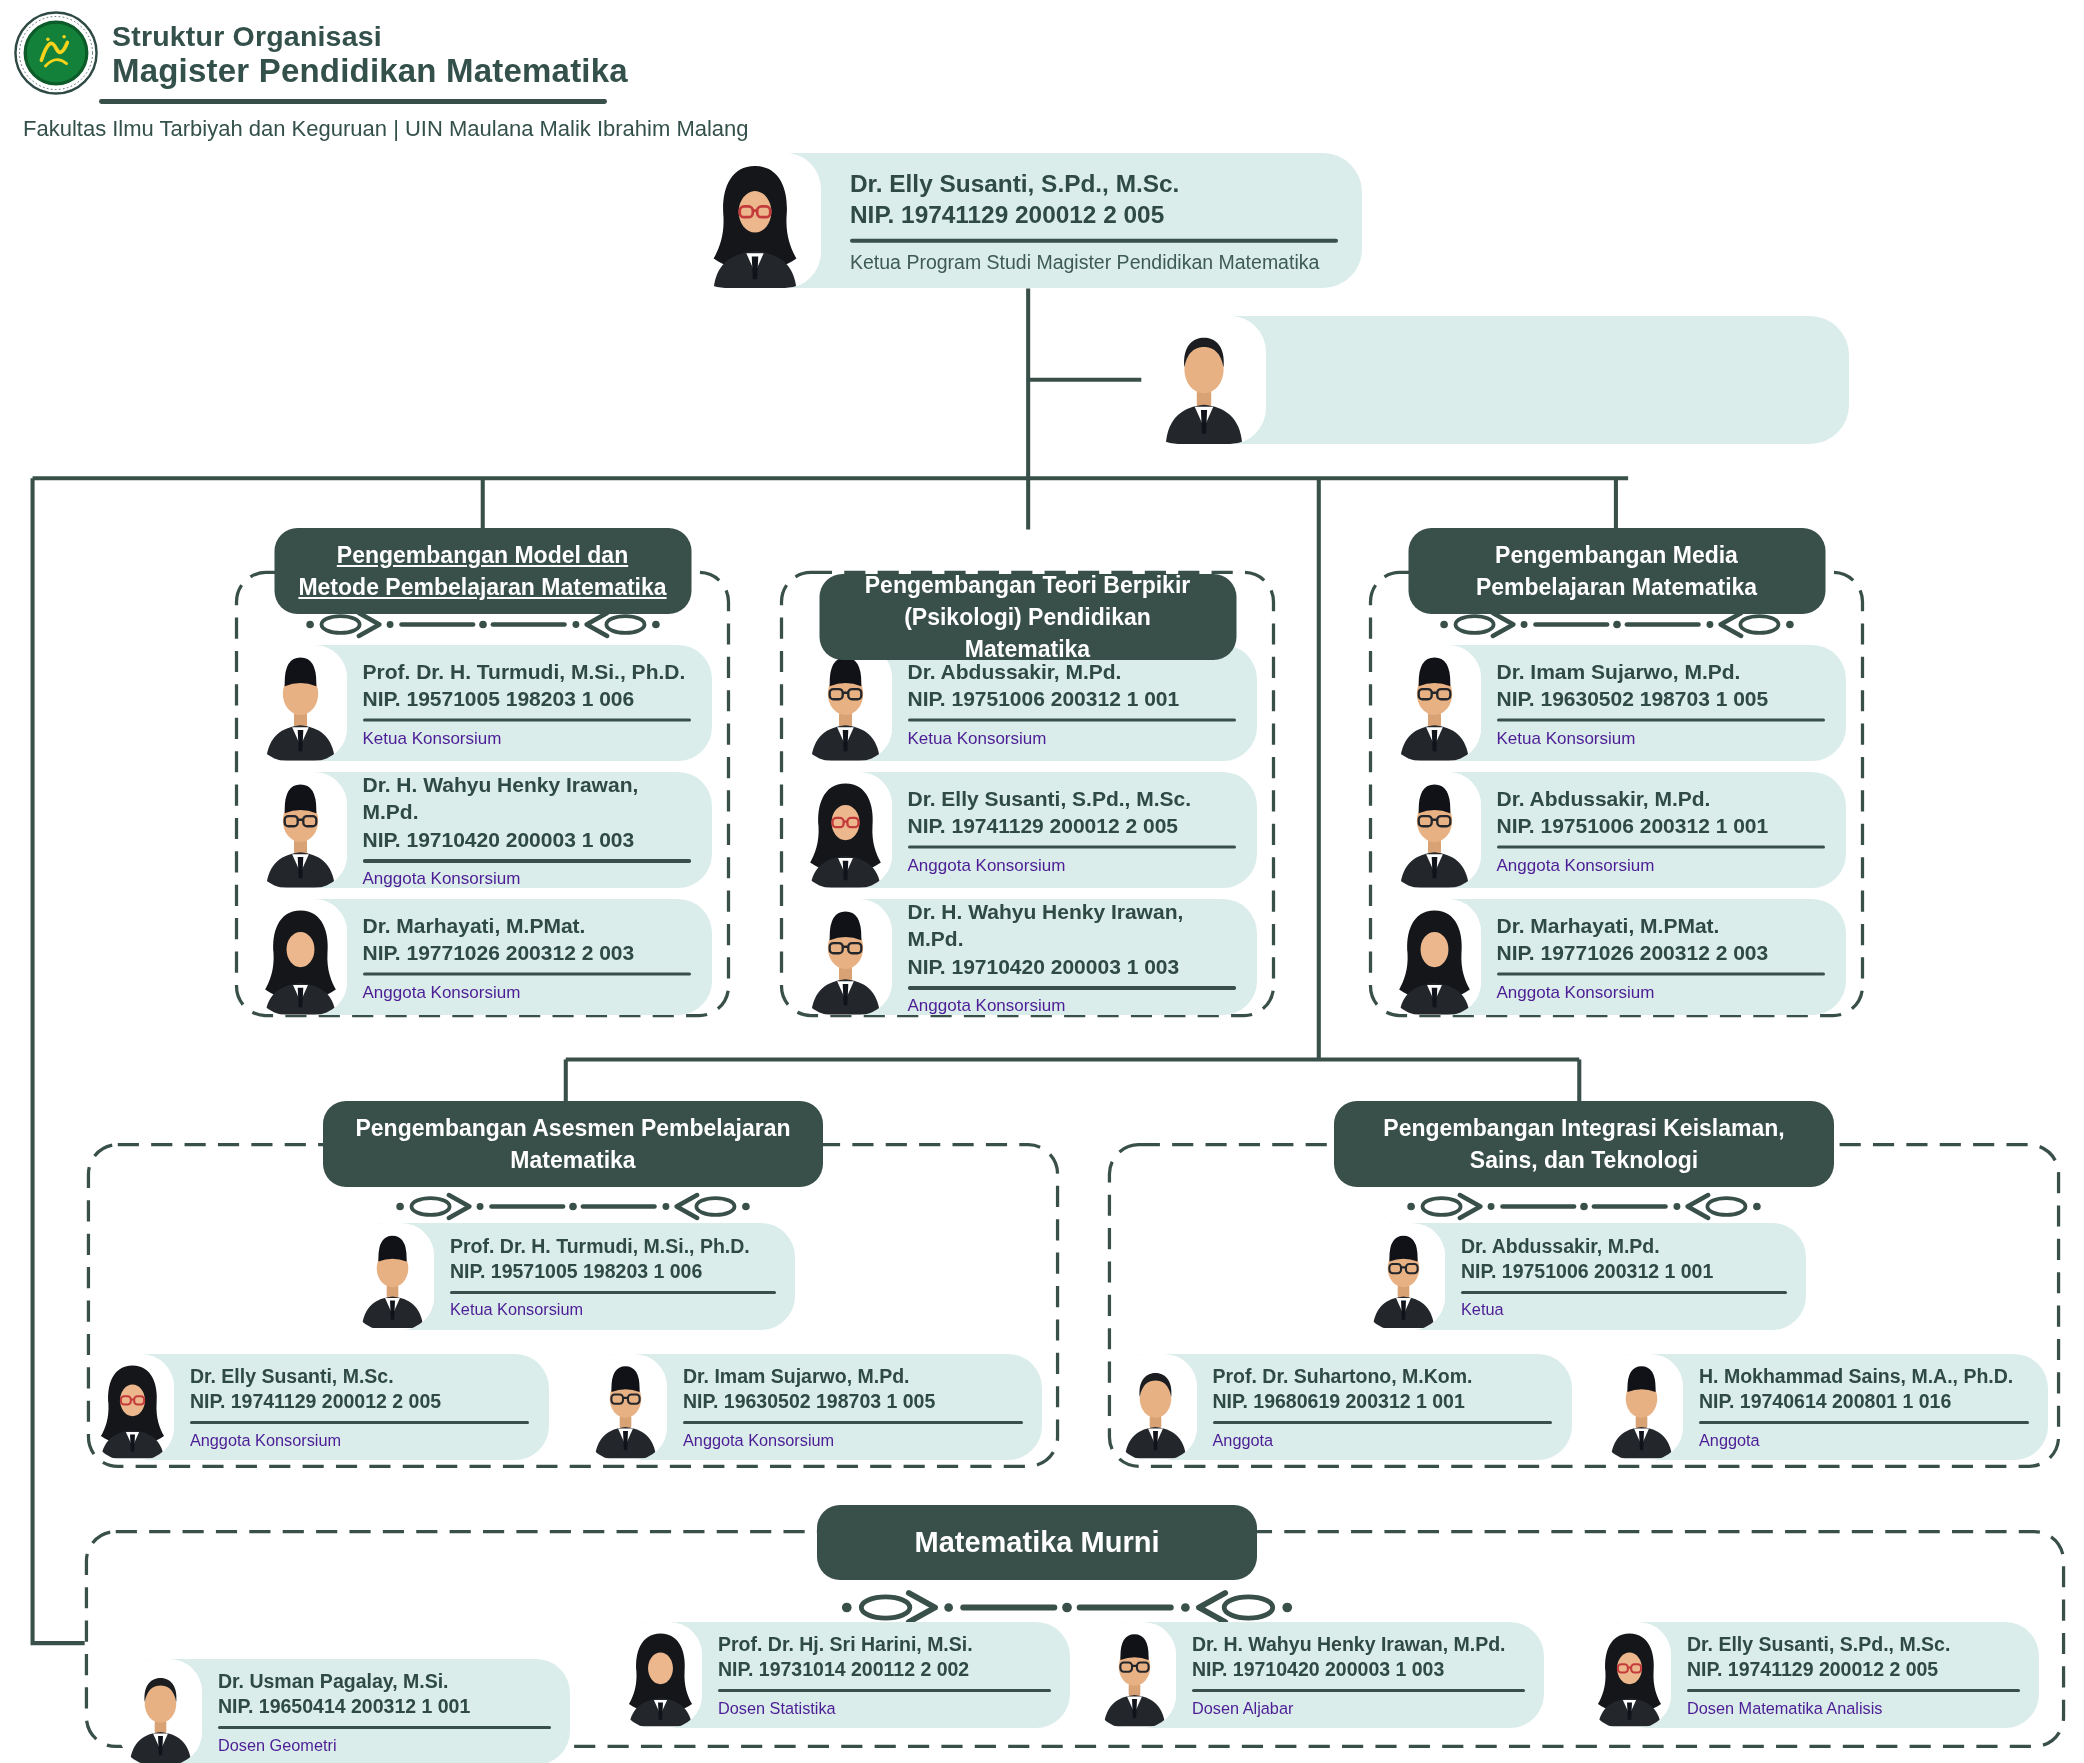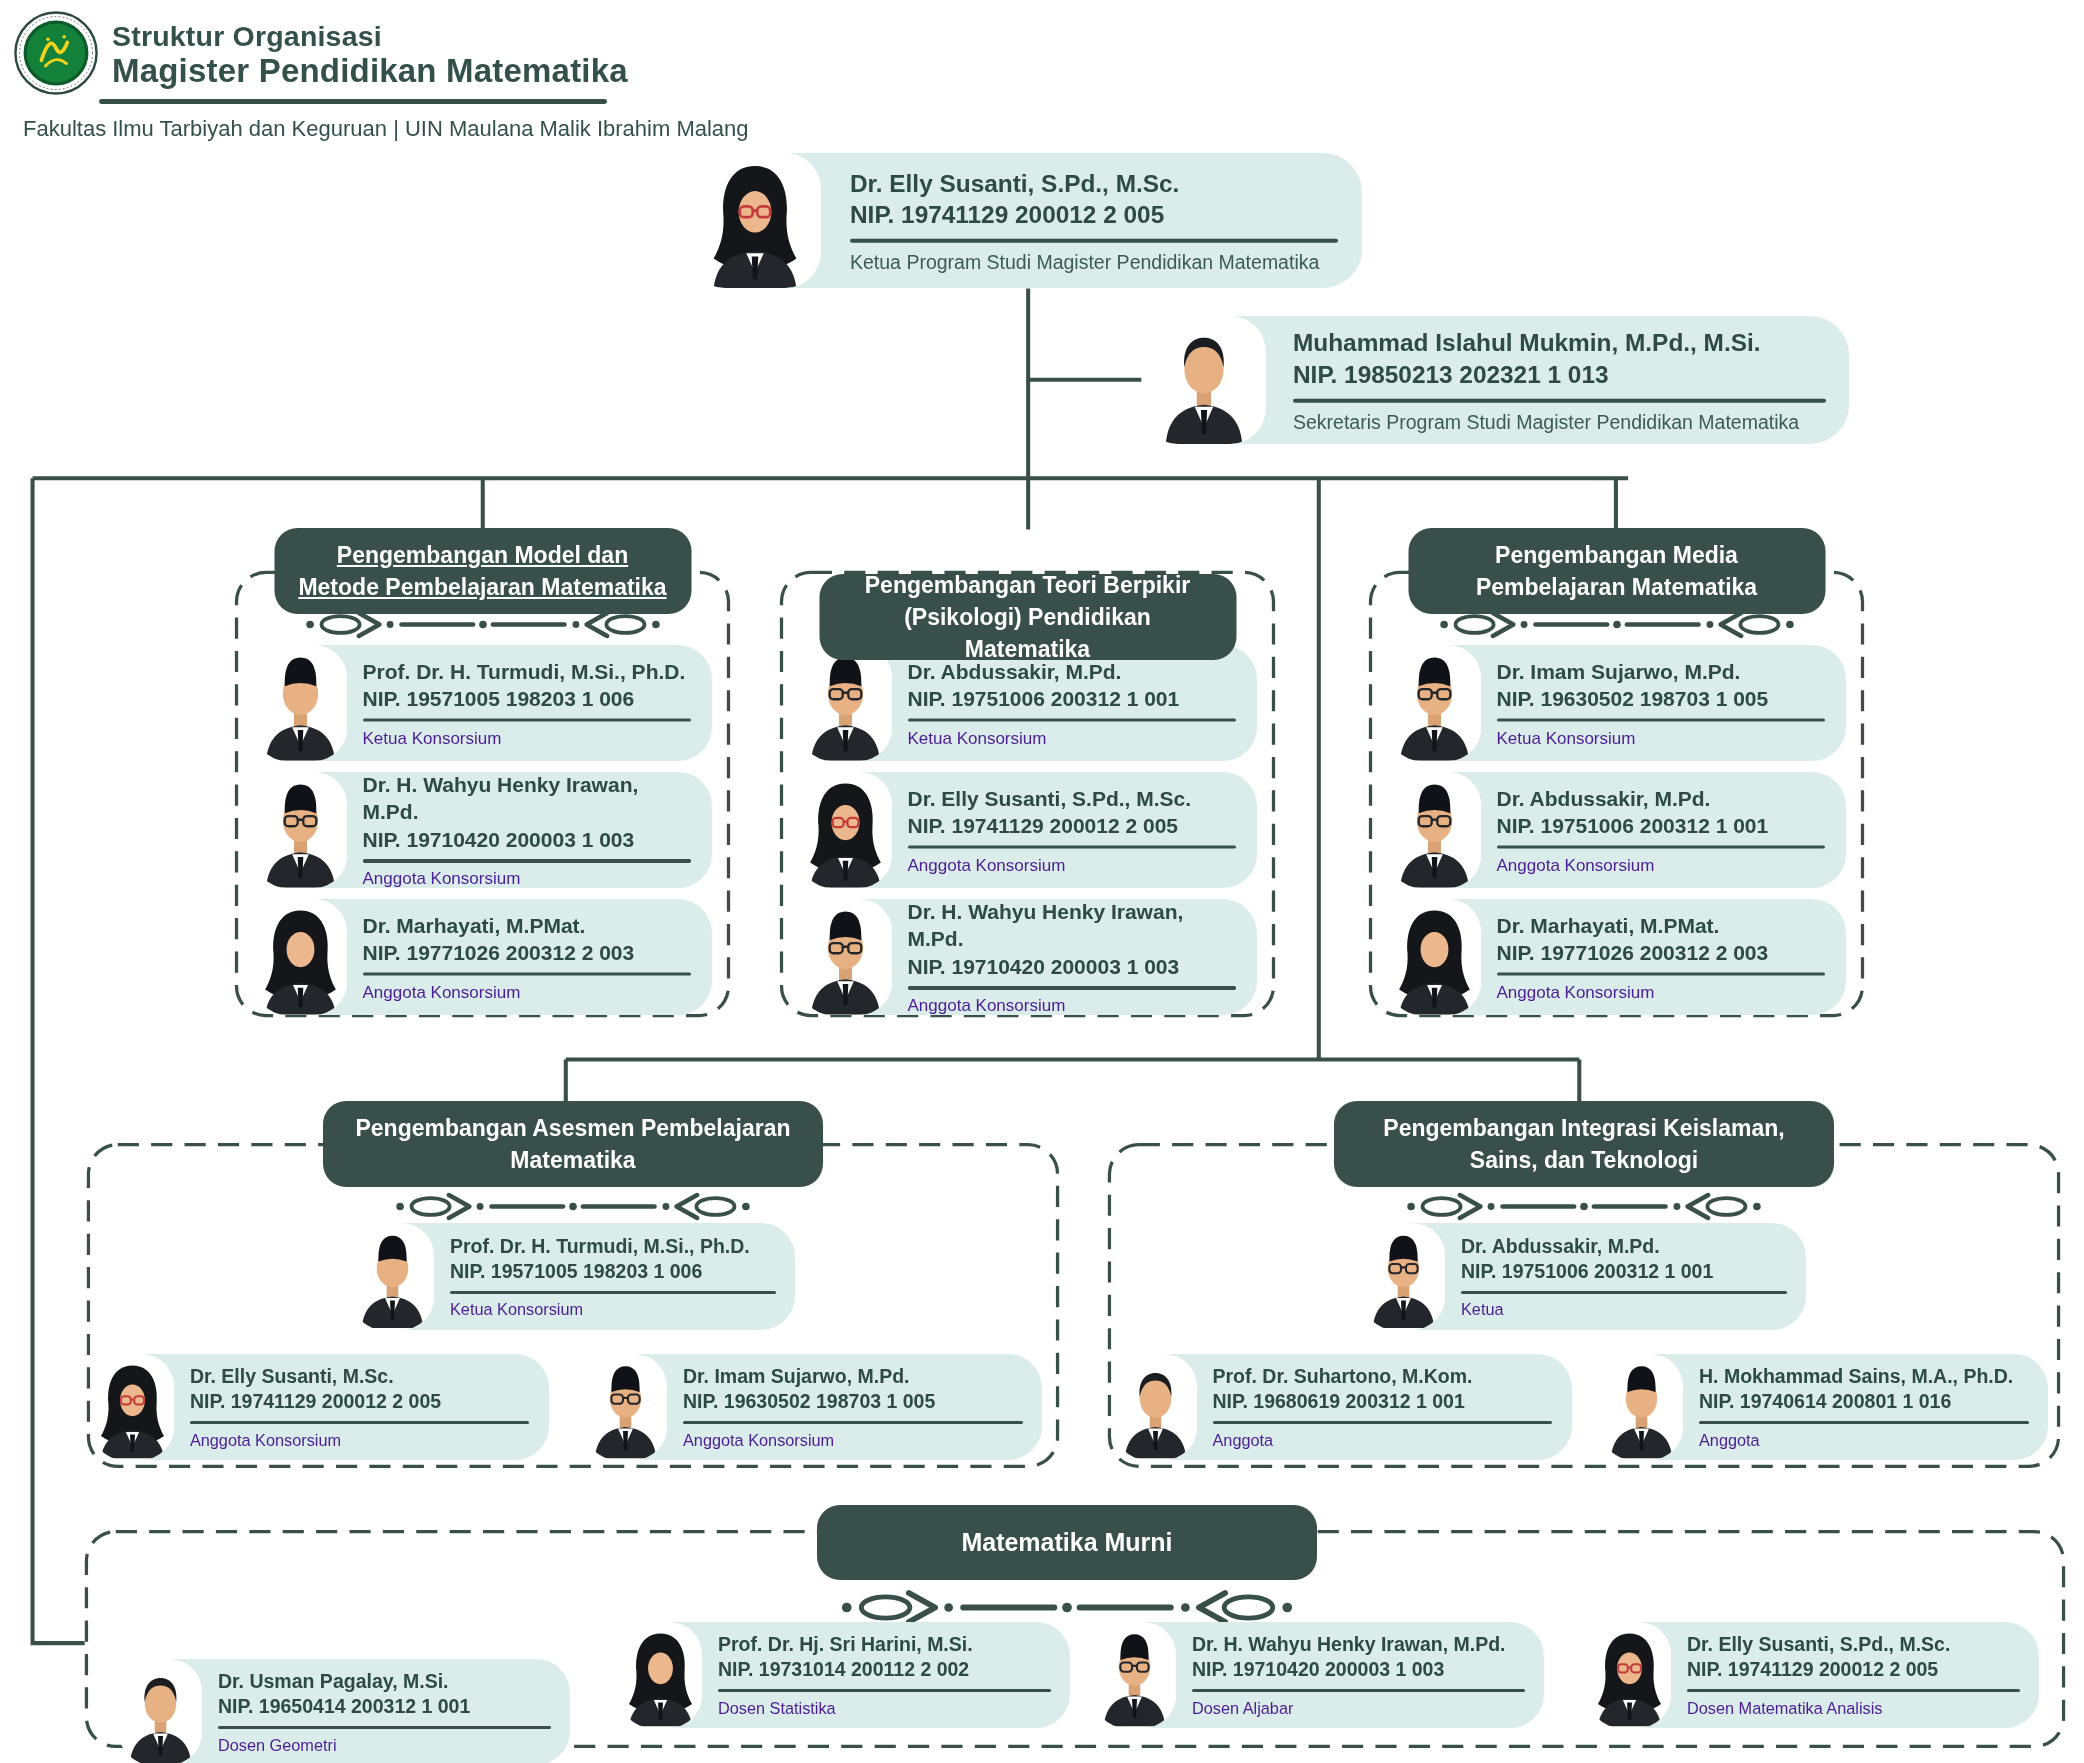--- a/index.html
+++ b/index.html
@@ -159,26 +159,20 @@
       <div class="role">Ketua Program Studi Magister Pendidikan Matematika</div>
     </div>
   </div>
 
   <div class="leader" style="left:1142px;top:316px;width:707px;height:128px;">
     <div class="photo" style="width:124px;">
       <svg class="avatar" viewBox="0 0 100 124">
           <use href="#av-male" xlink:href="#av-male"></use>
         </svg>
     </div>
-    <div class="info" style="left:151px;right:23px;">
-      <div class="name">Muhammad Islahul Mukmin, M.Pd., M.Si.</div>
-      <div class="nip">NIP. 19850213 202321 1 013</div>
-      <div class="rule"></div>
-      <div class="role">Sekretaris Program Studi Magister Pendidikan Matematika</div>
-    </div>
   </div>
 
   <section class="group" style="left:234px;top:570px;width:497px;height:448px;">
     <svg class="outline" width="497" height="448" viewBox="0 0 610 550">
         <rect x="3" y="3" width="604" height="544" rx="36" fill="none" stroke="#394F49" stroke-width="4" stroke-dasharray="26 15"></rect>
       </svg>
     <div class="pill" style="top:-42px;width:417px;height:86px;text-decoration:underline;">Pengembangan Model dan Metode Pembelajaran Matematika</div>
     <svg class="ornament" style="top:39px;" width="358" height="31" viewBox="0 0 470 40">
         <use href="#ornament-sym"></use>
       </svg>
@@ -416,21 +410,21 @@
         <div class="rule"></div>
         <div class="role">Anggota</div>
       </div>
     </article>
   </section>
 
   <section class="group" style="left:84px;top:1529px;width:1982px;height:220px;">
     <svg class="outline" width="1982" height="220" viewBox="0 0 2434 270">
         <rect x="3" y="3" width="2428" height="264" rx="36" fill="none" stroke="#394F49" stroke-width="4" stroke-dasharray="26 15"></rect>
       </svg>
-    <div class="pill" style="left:733px;transform:none;top:-24.4px;width:500px;height:75px;font-size:25px;text-align:right;">Matematika Murni</div>
+    <div class="pill" style="left:733px;transform:none;top:-24.4px;width:440px;height:75px;font-size:29px;text-align:right;">Matematika Murni</div>
     <svg class="ornament" style="left:755px;transform:none;top:59px;" width="456" height="39" viewBox="0 0 470 40">
         <use href="#ornament-sym"></use>
       </svg>
     <article class="card card-sm" style="left:35px;top:93px;width:451px;margin-top:37px;">
       <div class="photo">
           <svg class="avatar" viewBox="0 0 100 124">
             <use href="#av-male" xlink:href="#av-male"></use>
           </svg>
         </div>
       <div class="info">

